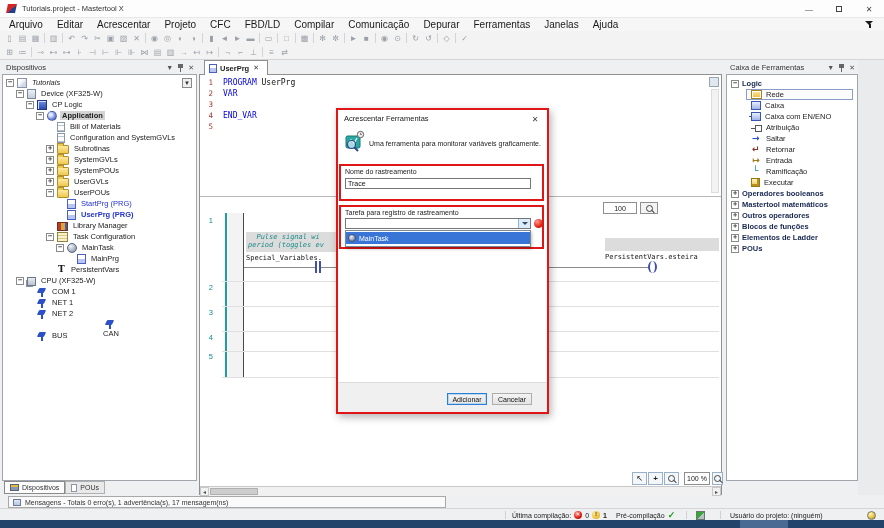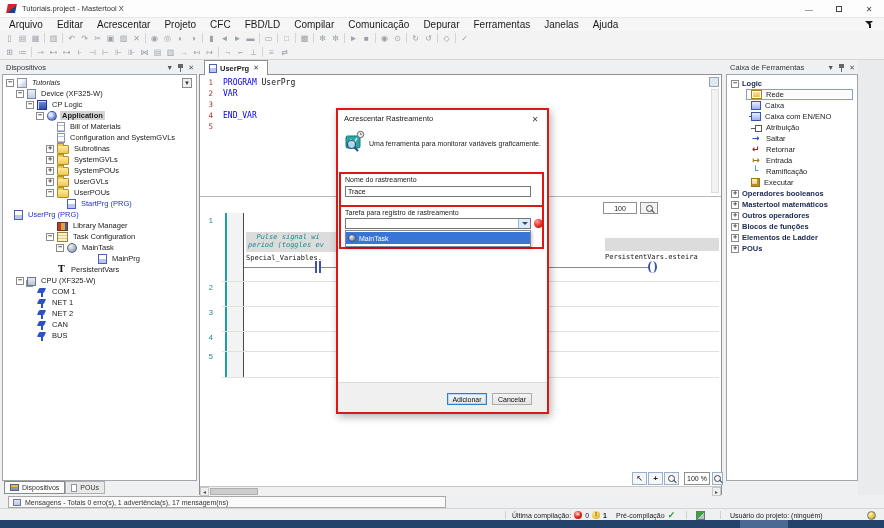--- a/index.html
+++ b/index.html
@@ -146,21 +146,21 @@
   #bottomstrip{position:absolute;left:0;top:520px;width:884px;height:8px;background:#24436b}
   #bottomstrip .seg{position:absolute;left:740px;top:0;width:48px;height:8px;background:#4a6a94}
 
   
   #dialog{position:absolute;left:336px;top:108px;width:213px;height:306px;background:#fff;border:2px solid #e01515;z-index:50;box-shadow:2px 3px 8px rgba(0,0,0,.3)}
   #dlg-title{position:absolute;left:6px;top:4px;font-size:7.5px;color:#1a1a1a}
   #dlg-close{position:absolute;left:191px;top:3px;width:12px;height:12px;font-size:8px;color:#444;display:flex;align-items:center;justify-content:center}
   #dlg-icon{position:absolute;left:7px;top:20px}
   #dlg-desc{position:absolute;left:31px;top:30px;width:174px;font-size:7px;color:#222;white-space:nowrap}
   .redbox{position:absolute;left:1px;width:205px;border:2px solid #e01515;background:#fff}
-  #grp-name{top:62px;height:37px}
+  #grp-name{top:54px;height:37px}
   #grp-task{top:95px;height:44px}
   .dlg-lab{position:absolute;left:4px;top:2px;font-size:7px;color:#1a1a1a;white-space:nowrap}
   .dinput{position:absolute;left:4px;top:12px;width:186px;height:11px;border:1px solid #767676;font-size:7px;padding:0 2px;font-family:"Liberation Sans",sans-serif;color:#111;background:#fff}
   #combo{position:absolute;left:4px;top:11px;width:186px;height:11px;border:1px solid #767676;background:#fff}
   #combo .arrow{position:absolute;right:0;top:0;width:12px;height:9px;background:#dcecfb;border-left:1px solid #88b8e8;display:flex;align-items:center;justify-content:center}
   #combo .arrow::before{content:"";border-left:3px solid transparent;border-right:3px solid transparent;border-top:3.5px solid #3a4a5a}
   #err-badge{position:absolute;left:193px;top:12px;width:9px;height:9px;border-radius:50%;background:radial-gradient(circle at 35% 30%,#ff9a90,#e02515 60%,#a80b06)}
   #droplist{position:absolute;left:4px;top:23px;width:186px;height:17px;border:1px solid #7a8a9a;background:#fff;box-shadow:1px 2px 3px rgba(0,0,0,.25)}
   #dropitem{position:absolute;left:0;top:1px;width:184px;height:12px;background:#3875d7;color:#fff;font-size:7px;display:flex;align-items:center;gap:3px;padding-left:2px}
   .mt-ico{width:8px;height:8px;border-radius:50%;background:radial-gradient(circle at 35% 30%,#eef,#8892aa 70%,#5a6478);border:1px solid #49536b;flex:none}
@@ -342,41 +342,41 @@
         <div class="trow" style="padding-left: 43px;">
           <span class="exp">−</span>
           <span class="ti ti-folder"></span>
           <span class="lbl">UserPOUs</span>
         </div>
         <div class="trow blue" style="padding-left: 53px;">
           <span class="expsp"></span>
           <span class="ti ti-prg"></span>
           <span class="lbl">StartPrg (PRG)</span>
         </div>
-        <div class="trow blue" style="">
+        <div class="trow blue" style="padding-left: 53px; font-weight: bold;">
           <span class="expsp"></span>
           <span class="ti ti-prg"></span>
           <span class="lbl">UserPrg (PRG)</span>
         </div>
         <div class="trow" style="padding-left: 43px;">
           <span class="expsp"></span>
           <span class="ti ti-lib"></span>
           <span class="lbl">Library Manager</span>
         </div>
         <div class="trow" style="padding-left: 43px;">
           <span class="exp">−</span>
           <span class="ti ti-task"></span>
           <span class="lbl">Task Configuration</span>
         </div>
         <div class="trow" style="padding-left: 53px;">
           <span class="exp">−</span>
           <span class="ti ti-mtask"></span>
           <span class="lbl">MainTask</span>
         </div>
-        <div class="trow" style="padding-left: 63px; margin-left: 21px;">
+        <div class="trow" style="padding-left: 63px;">
           <span class="expsp"></span>
           <span class="ti ti-prg"></span>
           <span class="lbl">MainPrg</span>
         </div>
         <div class="trow" style="padding-left: 43px;">
           <span class="expsp"></span>
           <span class="ti ti-tvar"></span>
           <span class="lbl">PersistentVars</span>
         </div>
         <div class="trow" style="padding-left: 13px;">
@@ -392,21 +392,21 @@
         <div class="trow" style="padding-left: 23px;">
           <span class="expsp"></span>
           <span class="ti ti-plug"></span>
           <span class="lbl">NET 1</span>
         </div>
         <div class="trow" style="padding-left: 23px;">
           <span class="expsp"></span>
           <span class="ti ti-plug"></span>
           <span class="lbl">NET 2</span>
         </div>
-        <div class="trow" style="padding-left: 23px;">
+        <div class="trow" style="padding-left: 23px; flex-direction: column;">
           <span class="expsp"></span>
           <span class="ti ti-plug"></span>
           <span class="lbl">CAN</span>
         </div>
         <div class="trow" style="padding-left: 23px;">
           <span class="expsp"></span>
           <span class="ti ti-plug"></span>
           <span class="lbl">BUS</span>
         </div>
       </div>
@@ -610,21 +610,21 @@
     </div>
     <div class="sbgrp" style="right:8px">
       <span class="sb-globe"></span>
     </div>
   </div>
   <div id="bottomstrip">
       <span class="seg"></span>
     </div>
 
   <div id="dialog">
-    <span id="dlg-title">Acrescentar Rastreamento</span>
+    <span id="dlg-title">Acrescentar Ferramentas</span>
     <span id="dlg-close">✕</span>
     <svg id="dlg-icon" width="21" height="23" viewBox="0 0 21 23">
       <rect x="1" y="6" width="14" height="12" rx="1.5" fill="#2aa7a0" stroke="#157a74"></rect>
       <polyline points="3,14 6,10 9,13 12,8" fill="none" stroke="#ffffff" stroke-width="1.2"></polyline>
       <circle cx="15.5" cy="4.5" r="3.2" fill="#ececec" stroke="#666"></circle>
       <line x1="15.5" y1="4.5" x2="15.5" y2="2.8" stroke="#666" stroke-width="0.8"></line>
       <line x1="15.5" y1="4.5" x2="17" y2="4.5" stroke="#666" stroke-width="0.8"></line>
       <circle cx="6.5" cy="14.5" r="4" fill="rgba(215,232,250,0.75)" stroke="#2a4a8a" stroke-width="1.2"></circle>
       <line x1="9.5" y1="17.5" x2="13" y2="21" stroke="#2a4a8a" stroke-width="2"></line>
     </svg>

